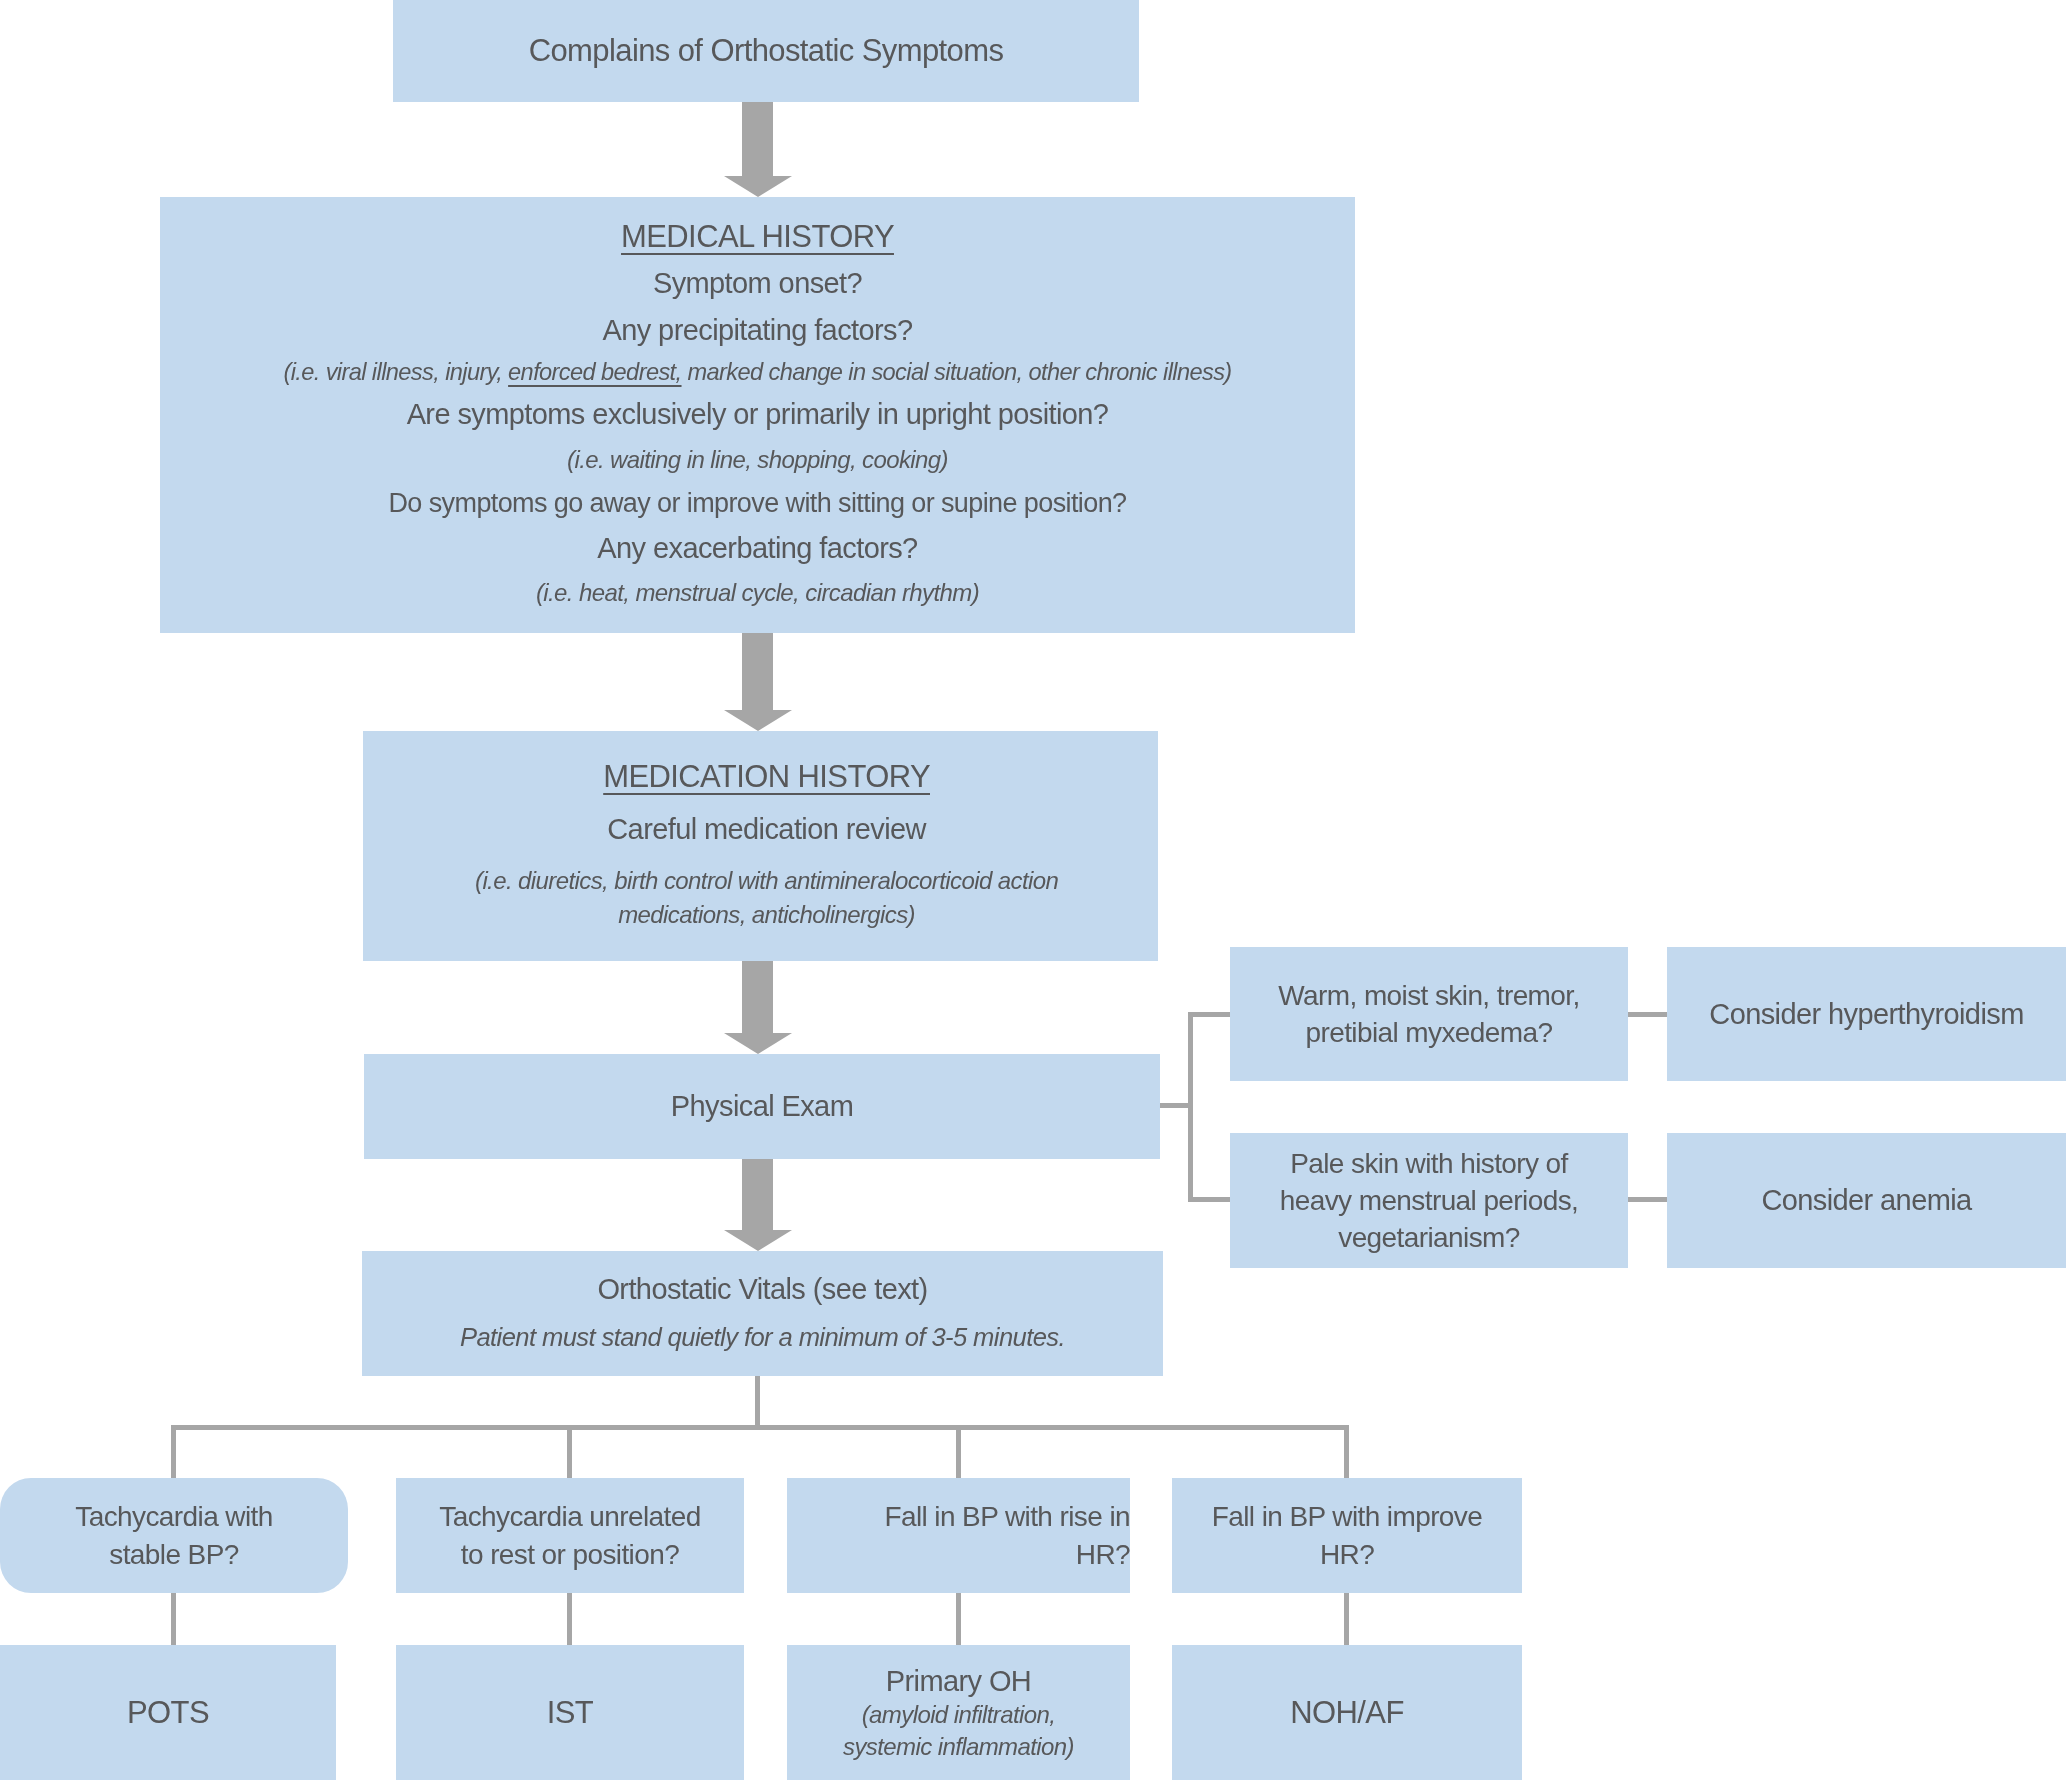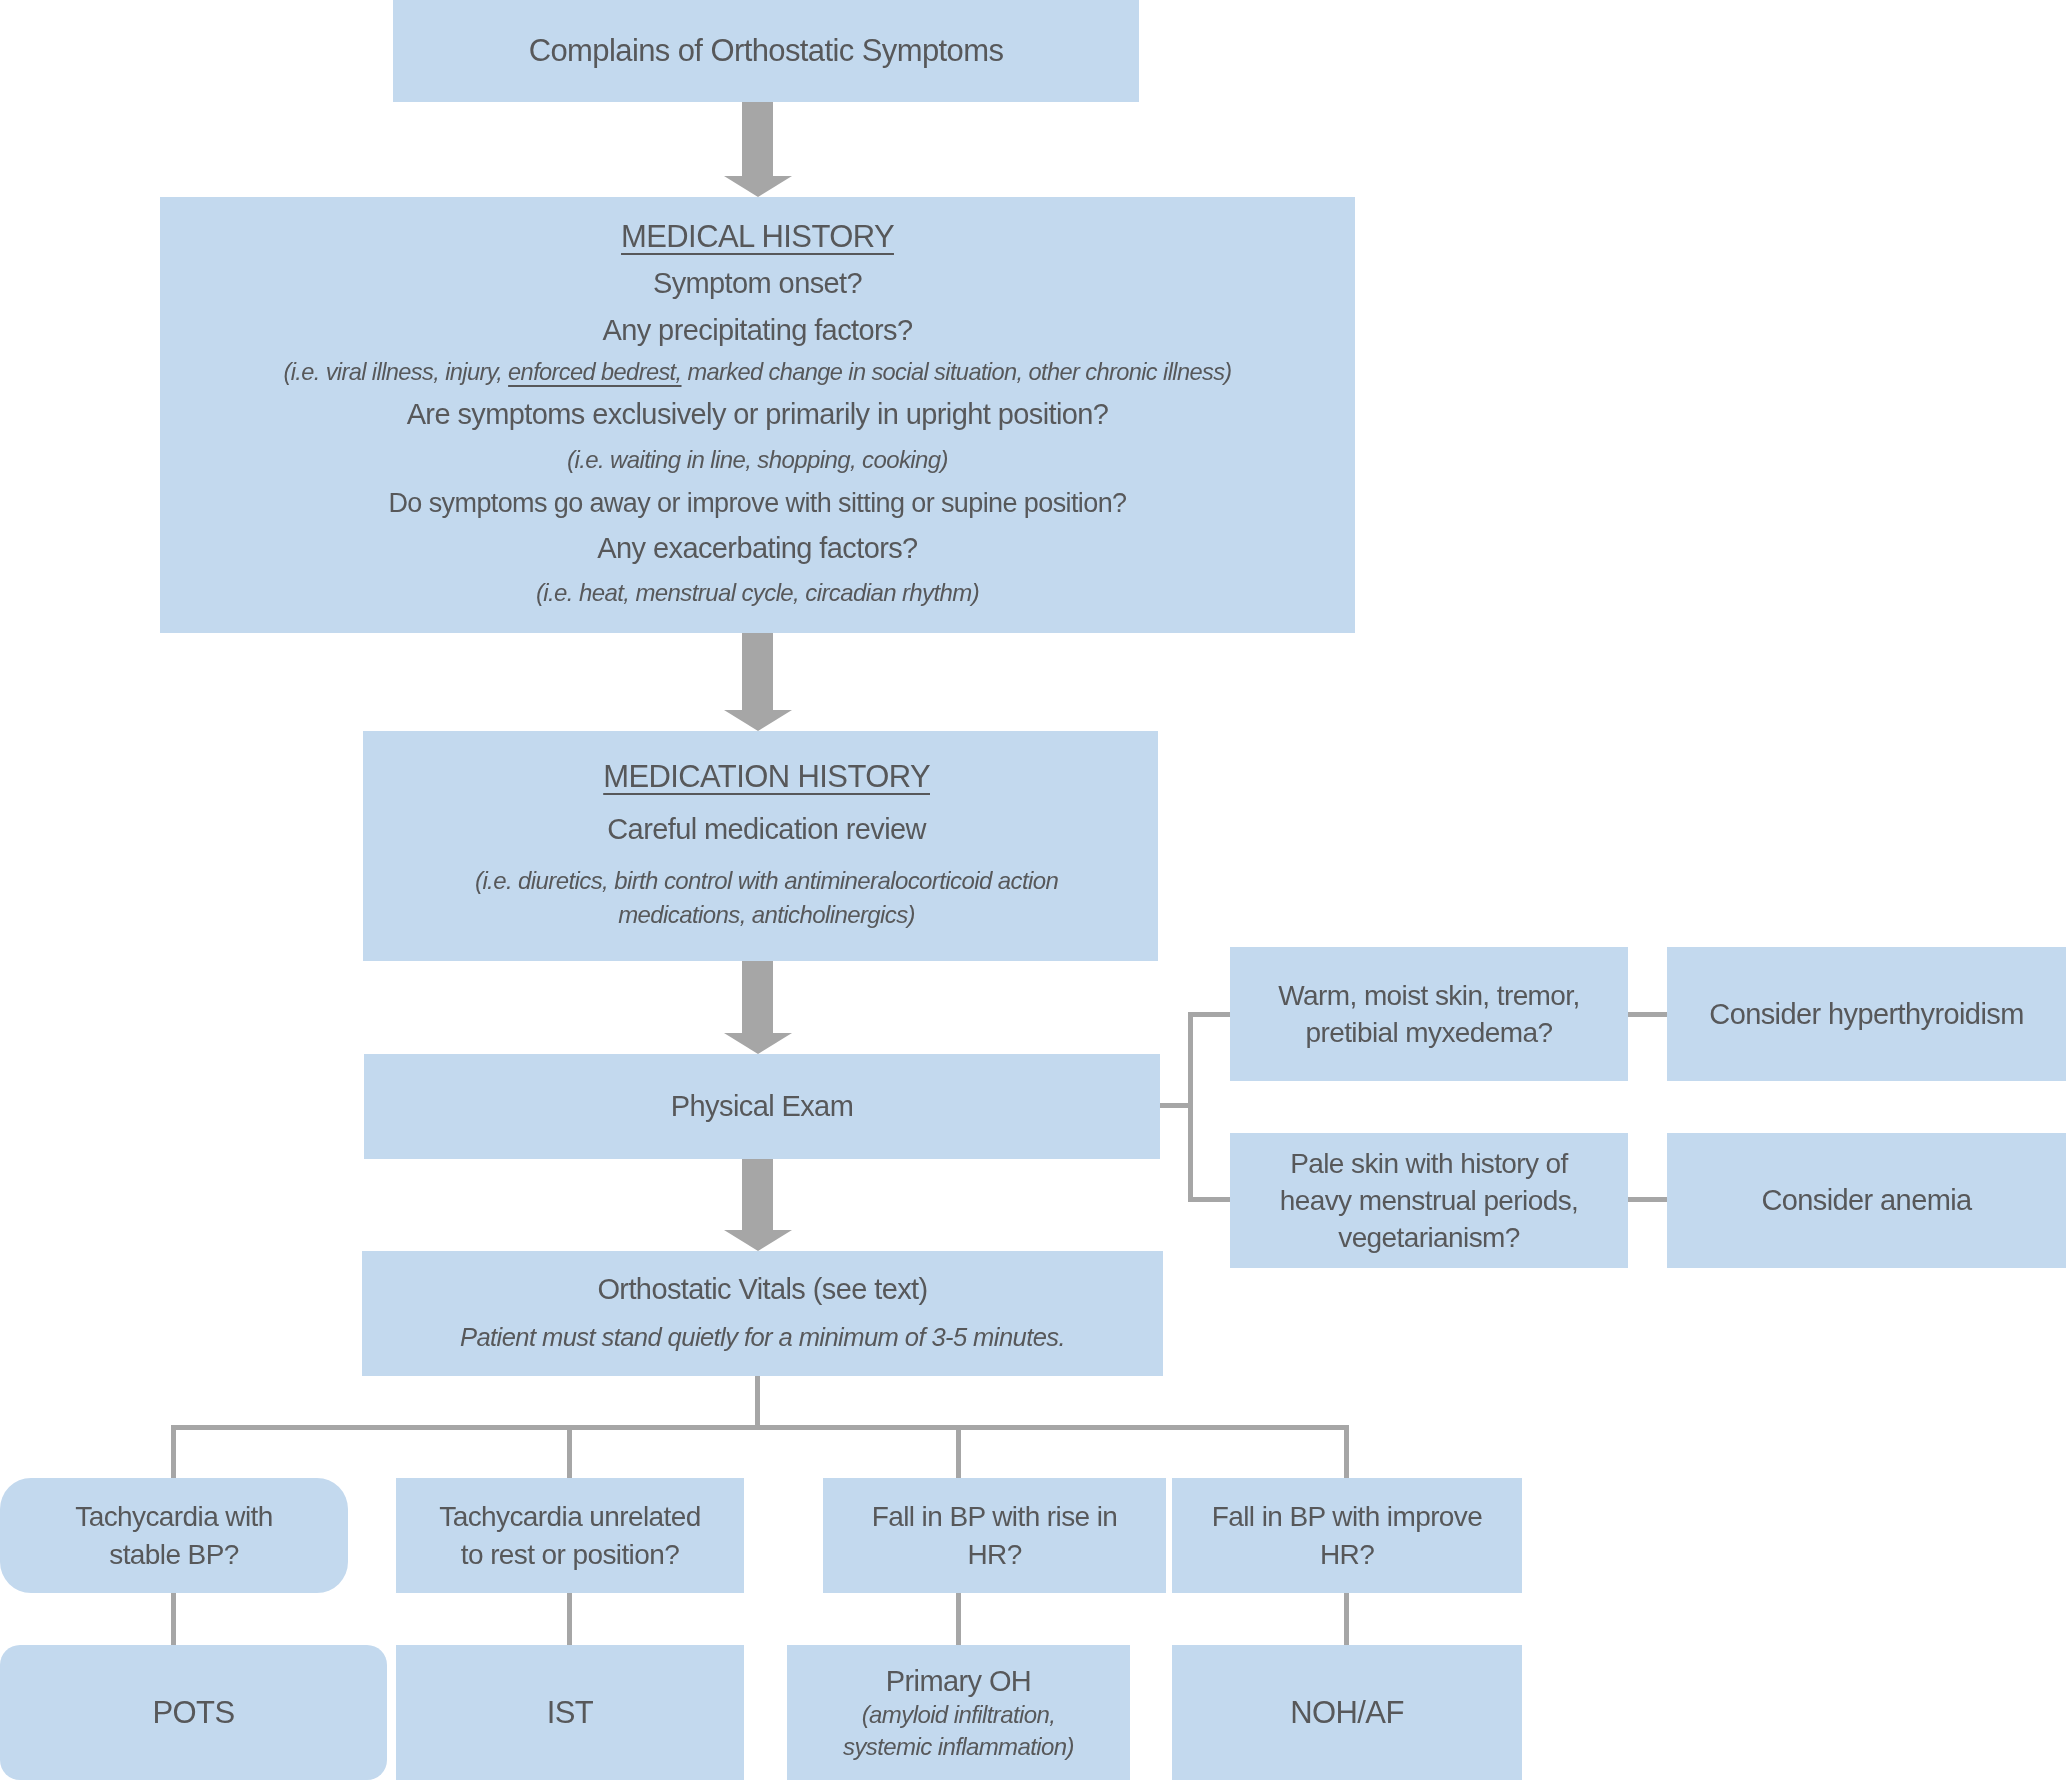--- a/index.html
+++ b/index.html
@@ -130,30 +130,30 @@
 </div>
 
 <div class="box" style="left:0;top:1478px;width:348px;height:115px;border-radius:31px;">
   <div class="t-q">Tachycardia with</div>
   <div class="t-q">stable BP?</div>
 </div>
 <div class="box" style="left:396px;top:1478px;width:348px;height:115px;">
   <div class="t-q">Tachycardia unrelated</div>
   <div class="t-q">to rest or position?</div>
 </div>
-<div class="box" style="left:823px;top:1478px;width:343px;height:115px;">
+<div class="box" style="left:787px;top:1478px;width:343px;height:115px;align-items:flex-end;">
   <div class="t-q">Fall in BP with rise in</div>
   <div class="t-q">HR?</div>
 </div>
 <div class="box" style="left:1172px;top:1478px;width:350px;height:115px;">
   <div class="t-q">Fall in BP with improve</div>
   <div class="t-q">HR?</div>
 </div>
 
-<div class="box" style="left:0;top:1645px;width:387px;height:135px;border-radius:20px;">
+<div class="box" style="left:0;top:1645px;width:336px;height:135px;">
   <div class="t-label">POTS</div>
 </div>
 <div class="box" style="left:396px;top:1645px;width:348px;height:135px;">
   <div class="t-label">IST</div>
 </div>
 <div class="box" style="left:787px;top:1645px;width:343px;height:135px;">
   <div class="t-main">Primary OH</div>
   <div class="t-italic" style="line-height:1.3;">(amyloid infiltration,</div>
   <div class="t-italic" style="line-height:1.3;">systemic inflammation)</div>
 </div>

